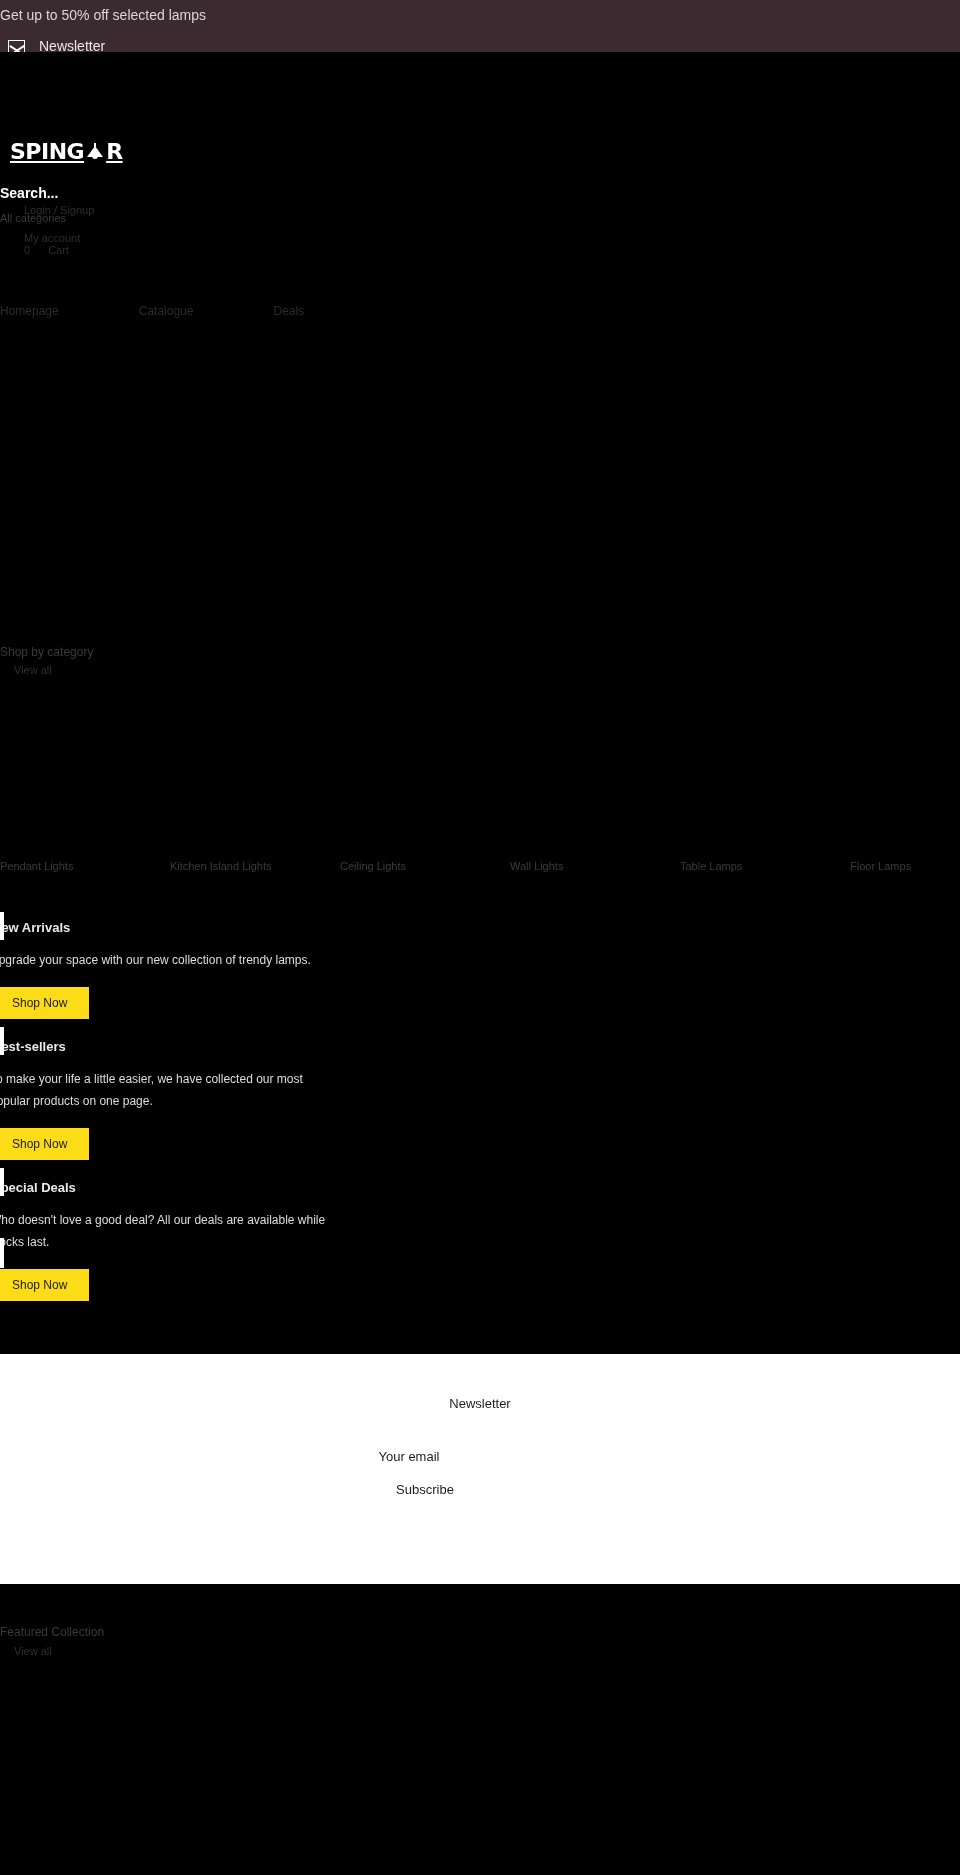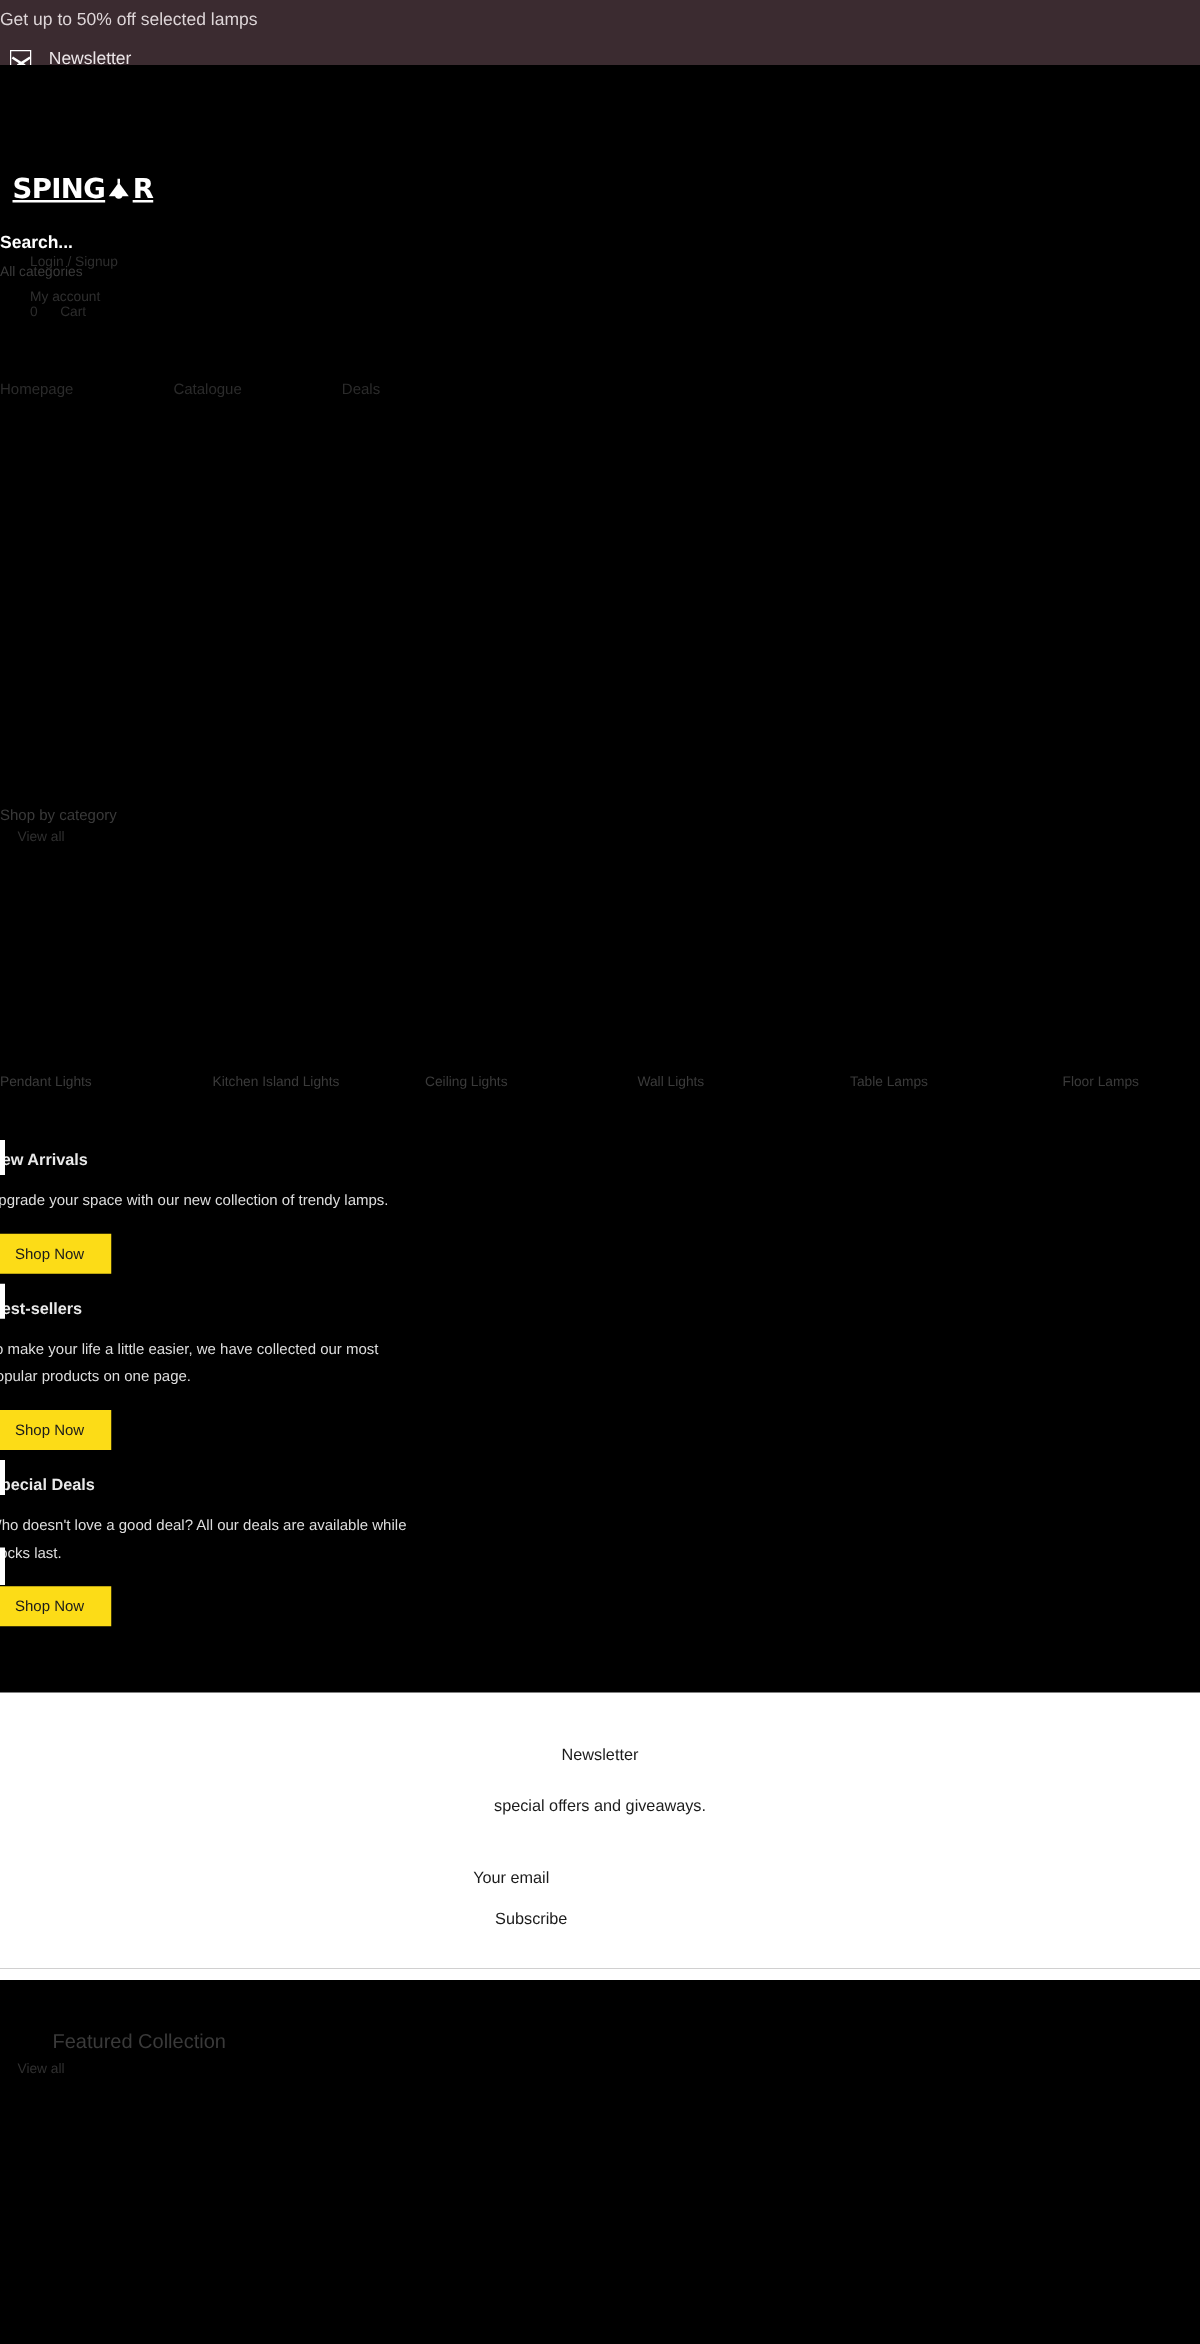--- a/index.html
+++ b/index.html
@@ -183,21 +183,21 @@
     position: absolute; left: 0; top: 1354px;
     width: 960px; height: 26px; background: #ffffff;
   }
   .nl-white-bot {
     position: absolute; left: 0; top: 1575px;
     width: 960px; height: 9px; background: #ffffff;
   }
 
   
   .featured { position: absolute; left: 0; top: 1625px; width: 960px; }
-  .feat-title { font-size: 16px; color: #3a3a3a; white-space: nowrap; margin-left: 42px; }
+  .feat-title { font-size: 12px; color: #3a3a3a; white-space: nowrap; }
   .feat-viewall { margin-left: 14px; margin-top: 6px; font-size: 11px; color: #303030; }
 </style>
 </head>
 <body>
 
 <div class="announce">
   <div class="announce-text">Get up to 50% off selected lamps</div>
   <div class="announce-news">
     <span class="mail-icon"></span>
     <span class="announce-news-label">Newsletter</span>
@@ -274,21 +274,20 @@
     <button class="shop-btn">Shop Now</button>
   </div>
 
   <div class="promo-strip" style="position:absolute; left:-6px; top:318px; height:30px;"></div>
 </div>
 
 <div class="nl-white-pad"></div>
 <div class="newsletter">
   <div class="nl-title">Newsletter</div>
   <div class="nl-desc">
-    <div>special offers and giveaways.</div>
   </div>
   <div class="nl-email">Your email</div>
   <div class="nl-sub">Subscribe</div>
 </div>
 <div class="nl-white-bot"></div>
 
 <div class="featured">
   <div class="feat-title">Featured Collection</div>
   <div class="feat-viewall">View all</div>
 </div>

